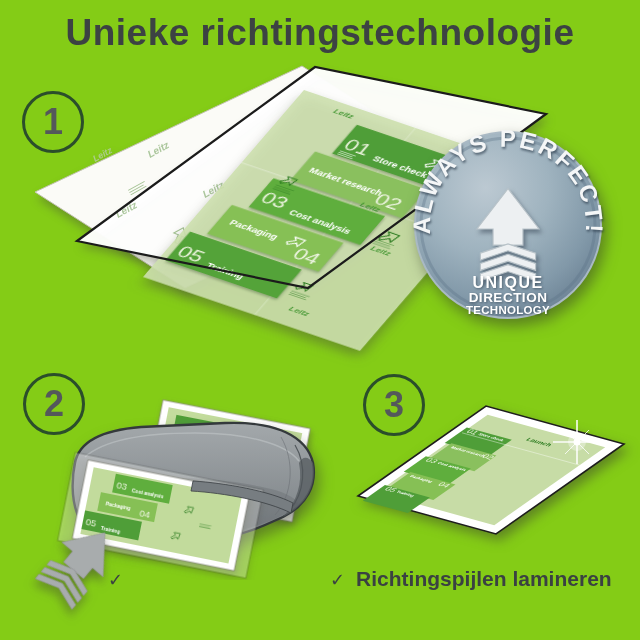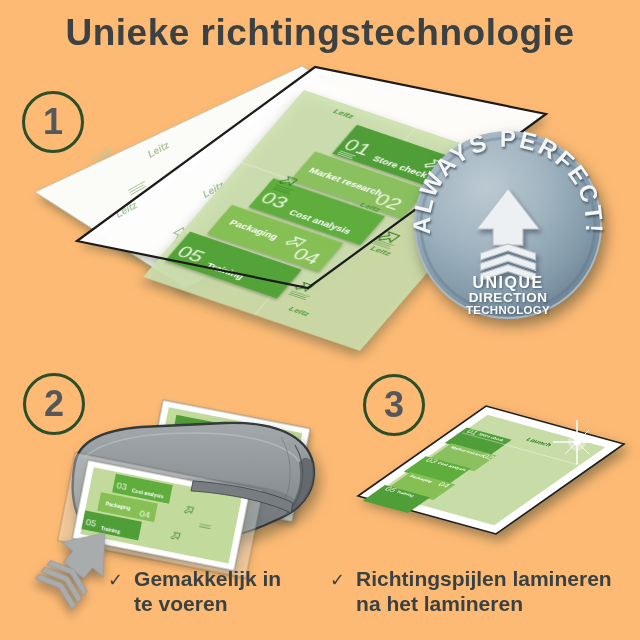--- a/index.html
+++ b/index.html
@@ -1,18 +1,18 @@
 <!DOCTYPE html>
 <html><head>
 <meta charset="utf-8">
 <style>
   html,body{margin:0;padding:0;}
   .canvas{
     position:relative;width:640px;height:640px;overflow:hidden;
-    background:#fdba74;
+    background:#84cc16;
     font-family:"Liberation Sans","DejaVu Sans",sans-serif;
   }
   .title{
     position:absolute;top:12px;left:0;width:640px;text-align:center;
     font-size:37px;font-weight:bold;color:#3c4243;letter-spacing:0.5px;margin:0;
   }
   .step-circle{
     position:absolute;width:56px;height:56px;border:3px solid #2b4e2b;border-radius:50%;
     display:flex;align-items:center;justify-content:center;
     font-size:36px;font-weight:bold;color:#54585b;z-index:6;
@@ -283,27 +283,22 @@
         <line x1="-12" y1="-12" x2="12" y2="12"></line>
         <line x1="-12" y1="12" x2="12" y2="-12"></line>
       </g>
       <circle r="3.5" fill="#ffffff"></circle>
     </g>
   </svg>
 
   <div class="captions-row">
     <div class="caption cap1">
       <span class="check">✓</span>
-      <span class="lines">
-        <span>Gemakkelijk in</span>
-        <span>te voeren</span>
-      </span>
     </div>
     <div class="caption cap2">
       <span class="check">✓</span>
       <span class="lines">
         <span>Richtingspijlen lamineren</span>
-        <span>na het lamineren</span>
       </span>
     </div>
   </div>
 
 </div>
 
 </body></html>

